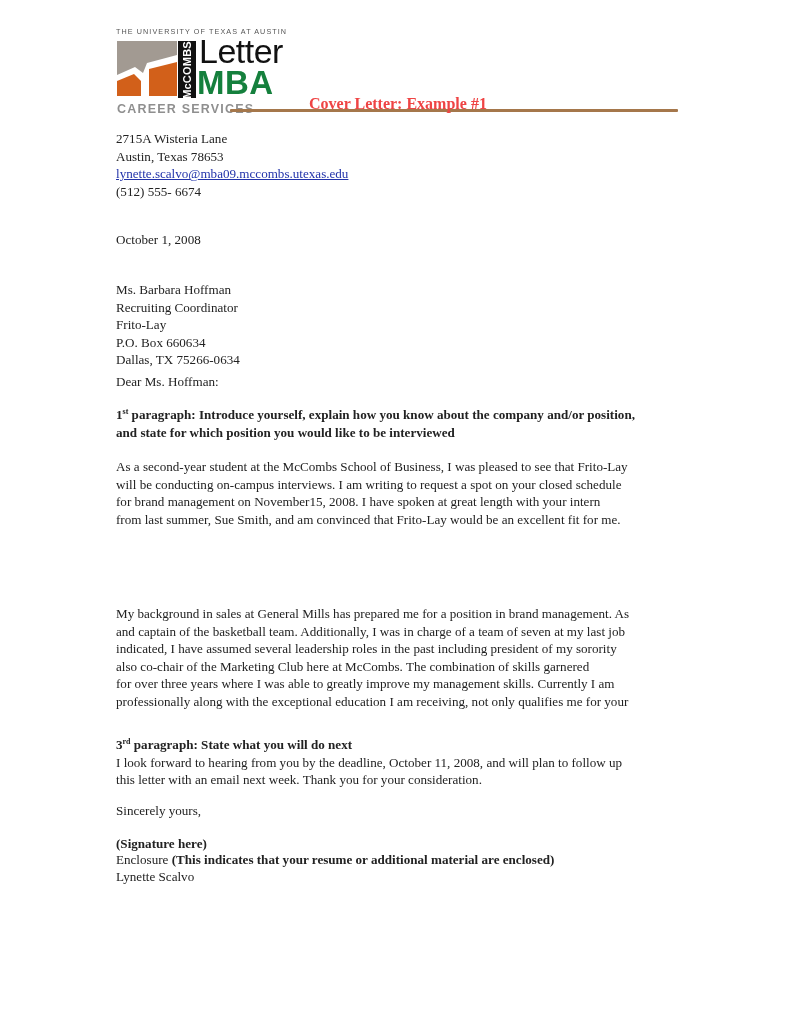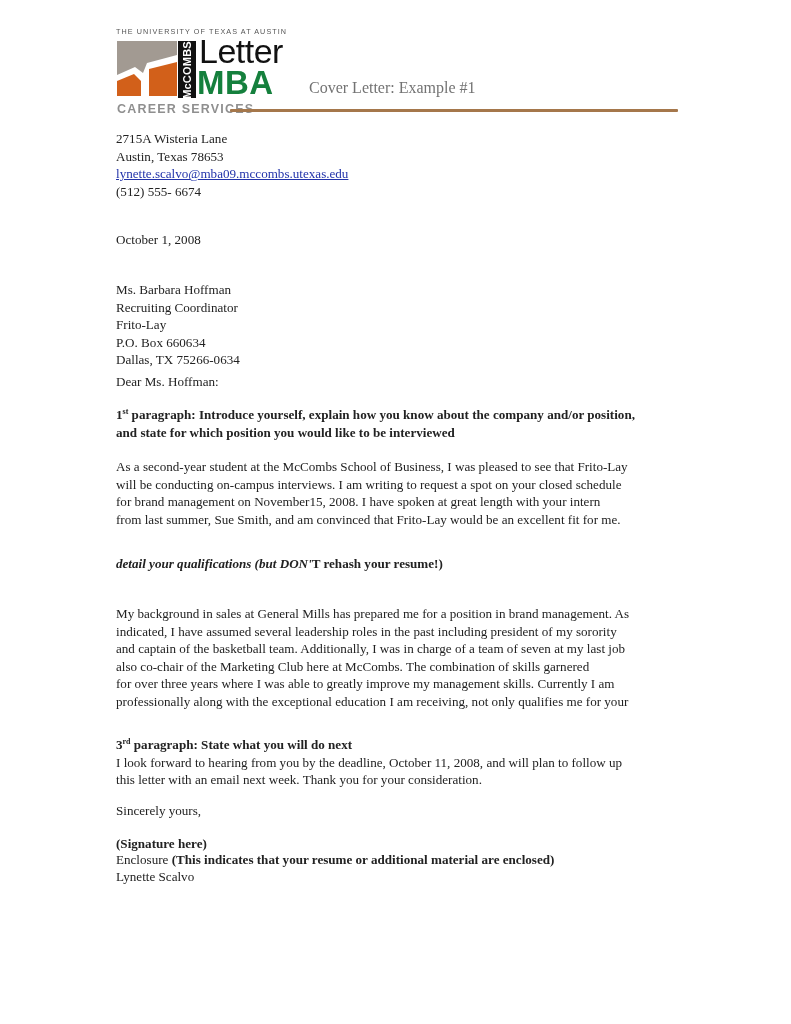--- a/index.html
+++ b/index.html
@@ -15,21 +15,21 @@
   .mccombs-text { position: absolute; left: 50%; top: 50%; transform: translate(-50%,-50%) rotate(-90deg);
                   color: #fff; font-family: "Liberation Sans", sans-serif; font-size: 11px; font-weight: bold;
                   white-space: nowrap; letter-spacing: 0.2px; }
   .brand-texas { left: 199px; top: 34px; font-family: "Liberation Sans", sans-serif; font-size: 34px;
                  color: #111; letter-spacing: -0.5px; line-height: 1; }
   .brand-mba { left: 197px; top: 66px; font-family: "Liberation Sans", sans-serif; font-size: 33px;
                font-weight: bold; color: #15803d; line-height: 1; letter-spacing: 0.5px; }
   .career { left: 117px; top: 102px; font-family: "Liberation Sans", sans-serif; font-size: 12.5px;
             color: #8f8f8f; letter-spacing: 1.2px; font-weight: bold; white-space: nowrap; }
   .rule { left: 230px; top: 109px; width: 448px; height: 3px; background: #a5774b; border-radius: 1px; }
-  .doc-title { left: 309px; top: 79px; font-size: 16px; font-weight: normal; color: #737373; white-space: nowrap; }
+  .doc-title { left: 309px; top: 95px; font-size: 16px; font-weight: bold; color: #ef4444; white-space: nowrap; }
 
   
   .txt { left: 116px; font-size: 13.1px; line-height: 17.6px; color: #222; }
   .line { white-space: nowrap; display: block; }
   .email { color: #2233aa; text-decoration: underline; }
   .bold { font-weight: bold; }
   .ital { font-style: italic; }
   sup { font-size: 8px; line-height: 0; vertical-align: super; }
 </style>
 </head>
@@ -79,27 +79,26 @@
 </div>
 
 <div class="abs txt" style="top:458px;">
   <span class="line">As a second-year student at the McCombs School of Business, I was pleased to see that Frito-Lay</span>
   <span class="line">will be conducting on-campus interviews. I am writing to request a spot on your closed schedule</span>
   <span class="line">for brand management on November15, 2008.  I have spoken at great length with your intern</span>
   <span class="line">from last summer, Sue Smith, and am convinced that Frito-Lay would be an excellent fit for me.</span>
 </div>
 
 <div class="abs txt bold" style="top:555px;">
-  <span class="line"><span class="ital">detail your qualifications (but DON'</span><span>T rehash your resume!)</span></span>
 </div>
 
 <div class="abs txt" style="top:605px;">
   <span class="line">My background in sales at General Mills has prepared me for a position in brand management. As</span>
+  <span class="line">and captain of the basketball team. Additionally, I was in charge of a team of seven at my last job</span>
   <span class="line">indicated, I have assumed several leadership roles in the past including president of my sorority</span>
-  <span class="line">and captain of the basketball team. Additionally, I was in charge of a team of seven at my last job</span>
   <span class="line">also co-chair of the Marketing Club here at McCombs.  The combination of skills garnered</span>
   <span class="line">for over three years where I was able to greatly improve my management skills. Currently I am</span>
   <span class="line">professionally along with the exceptional education I am receiving, not only qualifies me for your</span>
 </div>
 
 <div class="abs txt" style="top:736px;">
   <span class="line bold"><span>3</span><sup>rd</sup><span> paragraph: State what you will do next</span></span>
   <span class="line">I look forward to hearing from you by the deadline, October 11, 2008, and will plan to follow up</span>
   <span class="line">this letter with an email next week. Thank you for your consideration.</span>
 </div>

